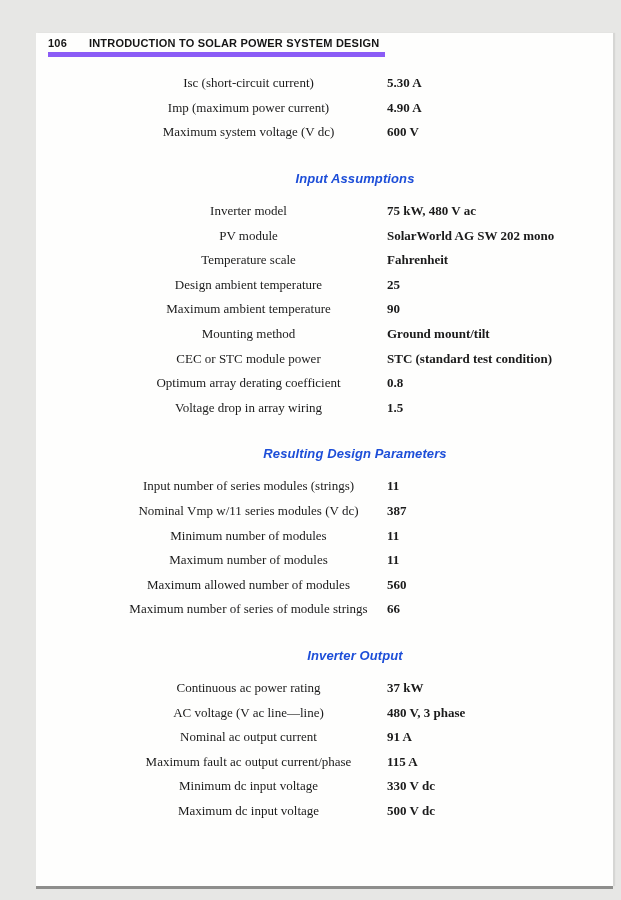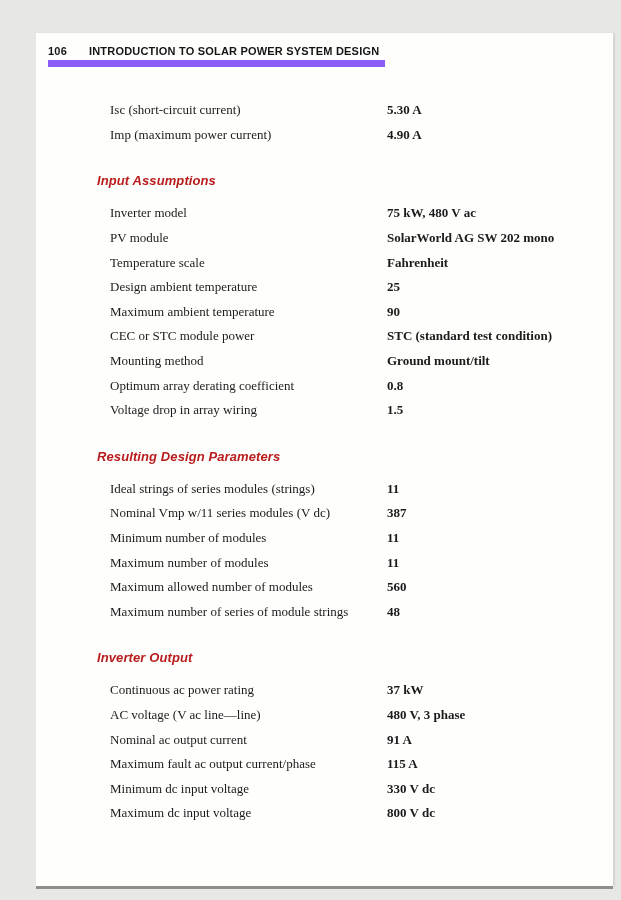--- a/index.html
+++ b/index.html
@@ -18,56 +18,57 @@
     position: absolute;
     left: 36px;
     top: 33px;
     width: 577px;
     height: 853px;
     background: #fefefd;
     box-shadow: 0 3px 0 #8e8e8c, 2px 0 1px rgba(0,0,0,0.07);
   }
   .running-header {
     display: inline-block;
-    margin: 12px 0 0 12px;
-    border-bottom: 7px solid #8b5cf6;
+    margin: 4px 0 0 12px;
+    border-bottom: 5px solid #8b5cf6;
     padding-bottom: 3px;
     padding-right: 6px;
     font-family: "Liberation Sans", "DejaVu Sans", sans-serif;
     font-weight: bold;
     font-size: 11px;
     color: #151515;
     letter-spacing: 0.2px;
     white-space: nowrap;
   }
   .page-num { margin-right: 22px; }
   .content {
-    margin-top: 31px;
+    margin-top: 14px;
     color: #1b1b1b;
     font-size: 13px;
+    text-align: center;
   }
   .spec-row {
     display: flex;
     height: 24.6px;
     align-items: center;
     margin-left: 74px;
     margin-right: 10px;
   }
   .spec-label {
     flex: 0 0 277px;
     white-space: nowrap;
   }
   .spec-value { white-space: nowrap; font-weight: bold; }
   .section-heading {
     margin: 26px 0 13px 61px;
     font-family: "Liberation Sans", "DejaVu Sans", sans-serif;
     font-weight: bold;
     font-style: italic;
     font-size: 13px;
-    color: #b91c1c;
+    color: #1d4ed8;
     letter-spacing: 0.1px;
   }
 </style>
 </head>
 <body>
 
 <div class="canvas">
   <div class="page">
 
     <div class="running-header">
@@ -77,20 +78,24 @@
     <div class="content">
 
       <div class="section">
         <div class="spec-row">
           <span class="spec-label">Isc (short-circuit current)</span>
           <span class="spec-value">5.30 A</span>
         </div>
         <div class="spec-row">
           <span class="spec-label">Imp (maximum power current)</span>
           <span class="spec-value">4.90 A</span>
+        </div>
+        <div class="spec-row">
+          <span class="spec-label">Maximum system voltage (V dc)</span>
+          <span class="spec-value">600 V</span>
         </div>
       </div>
 
       <div class="section">
         <div class="section-heading">Input Assumptions</div>
         <div class="spec-row">
           <span class="spec-label">Inverter model</span>
           <span class="spec-value">75 kW, 480 V ac</span>
         </div>
         <div class="spec-row">
@@ -103,62 +108,62 @@
         </div>
         <div class="spec-row">
           <span class="spec-label">Design ambient temperature</span>
           <span class="spec-value">25</span>
         </div>
         <div class="spec-row">
           <span class="spec-label">Maximum ambient temperature</span>
           <span class="spec-value">90</span>
         </div>
         <div class="spec-row">
+          <span class="spec-label">Mounting method</span>
+          <span class="spec-value">Ground mount/tilt</span>
+        </div>
+        <div class="spec-row">
           <span class="spec-label">CEC or STC module power</span>
           <span class="spec-value">STC (standard test condition)</span>
-        </div>
-        <div class="spec-row">
-          <span class="spec-label">Mounting method</span>
-          <span class="spec-value">Ground mount/tilt</span>
         </div>
         <div class="spec-row">
           <span class="spec-label">Optimum array derating coefficient</span>
           <span class="spec-value">0.8</span>
         </div>
         <div class="spec-row">
           <span class="spec-label">Voltage drop in array wiring</span>
           <span class="spec-value">1.5</span>
         </div>
       </div>
 
       <div class="section">
         <div class="section-heading">Resulting Design Parameters</div>
         <div class="spec-row">
-          <span class="spec-label">Ideal strings of series modules (strings)</span>
+          <span class="spec-label">Input number of series modules (strings)</span>
           <span class="spec-value">11</span>
         </div>
         <div class="spec-row">
           <span class="spec-label">Nominal Vmp w/11 series modules (V dc)</span>
           <span class="spec-value">387</span>
         </div>
         <div class="spec-row">
           <span class="spec-label">Minimum number of modules</span>
           <span class="spec-value">11</span>
         </div>
         <div class="spec-row">
           <span class="spec-label">Maximum number of modules</span>
           <span class="spec-value">11</span>
         </div>
         <div class="spec-row">
           <span class="spec-label">Maximum allowed number of modules</span>
           <span class="spec-value">560</span>
         </div>
         <div class="spec-row">
           <span class="spec-label">Maximum number of series of module strings</span>
-          <span class="spec-value">48</span>
+          <span class="spec-value">66</span>
         </div>
       </div>
 
       <div class="section">
         <div class="section-heading">Inverter Output</div>
         <div class="spec-row">
           <span class="spec-label">Continuous ac power rating</span>
           <span class="spec-value">37 kW</span>
         </div>
         <div class="spec-row">
@@ -172,19 +177,19 @@
         <div class="spec-row">
           <span class="spec-label">Maximum fault ac output current/phase</span>
           <span class="spec-value">115 A</span>
         </div>
         <div class="spec-row">
           <span class="spec-label">Minimum dc input voltage</span>
           <span class="spec-value">330 V dc</span>
         </div>
         <div class="spec-row">
           <span class="spec-label">Maximum dc input voltage</span>
-          <span class="spec-value">800 V dc</span>
+          <span class="spec-value">500 V dc</span>
         </div>
       </div>
 
     </div>
   </div>
 </div>
 
 </body></html>

